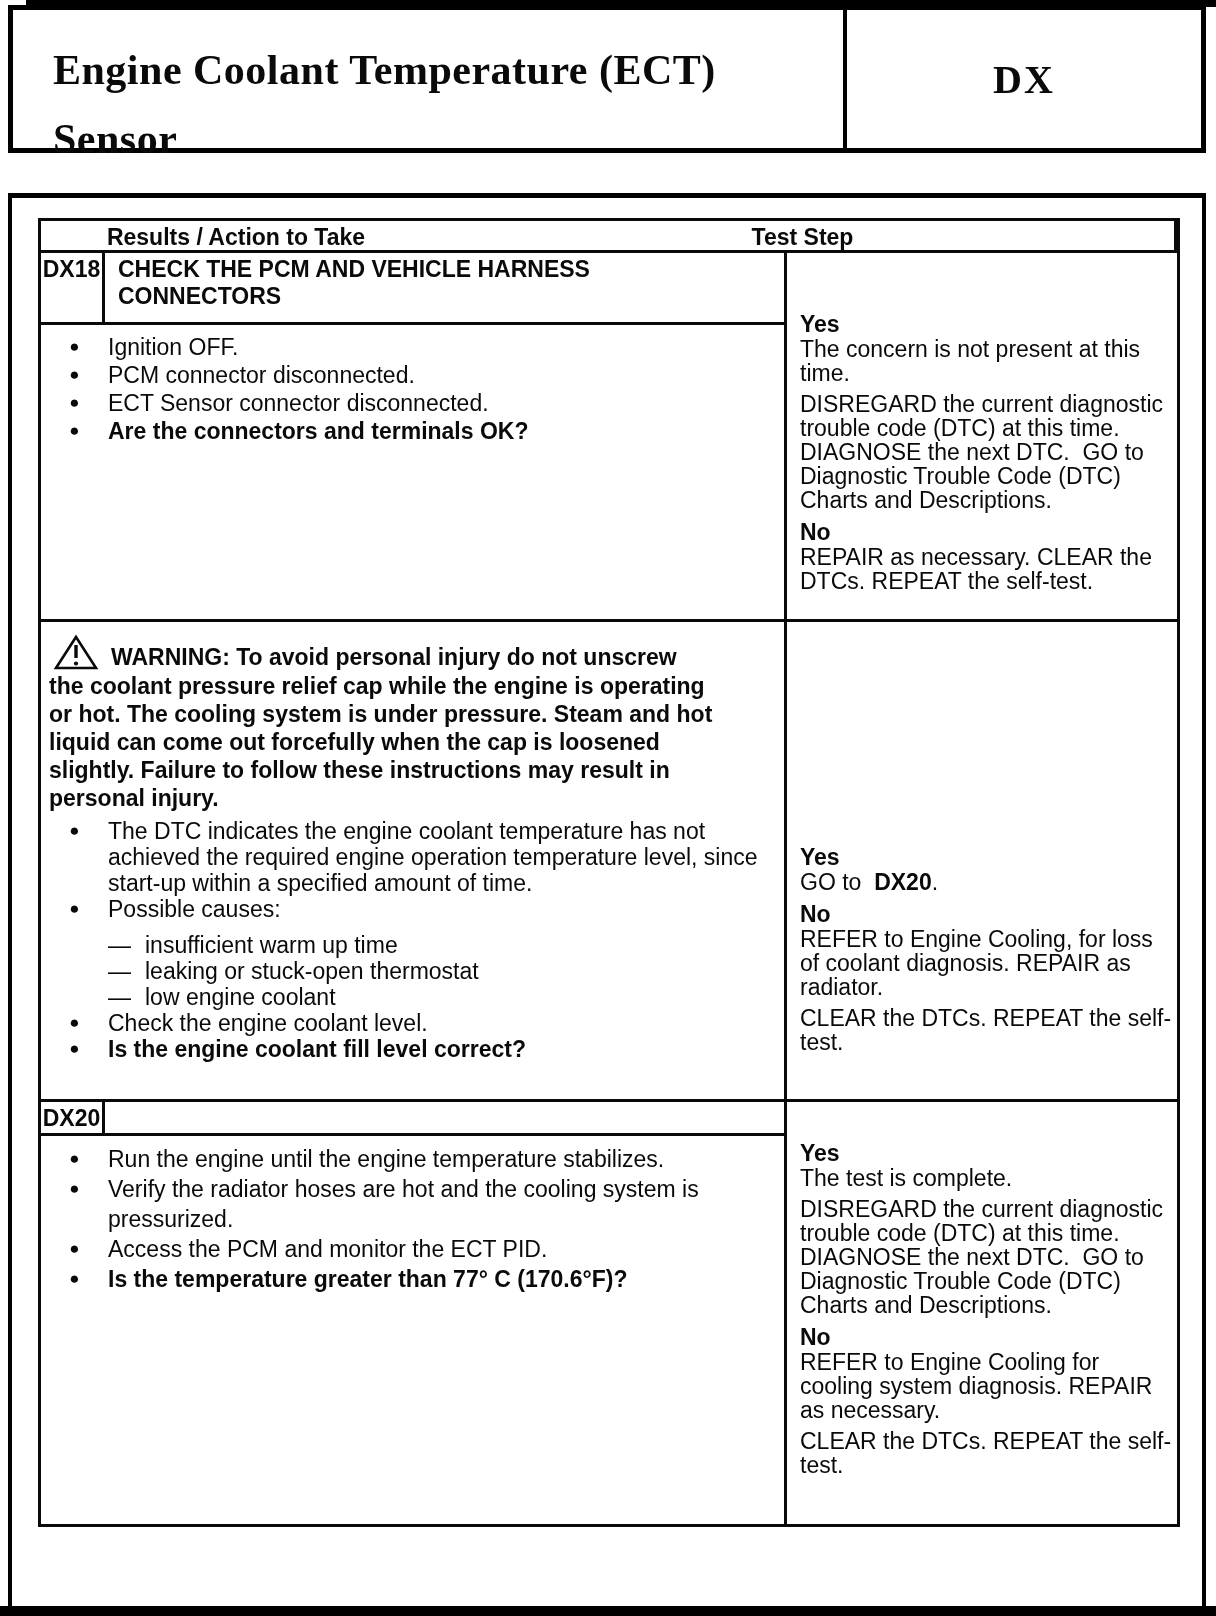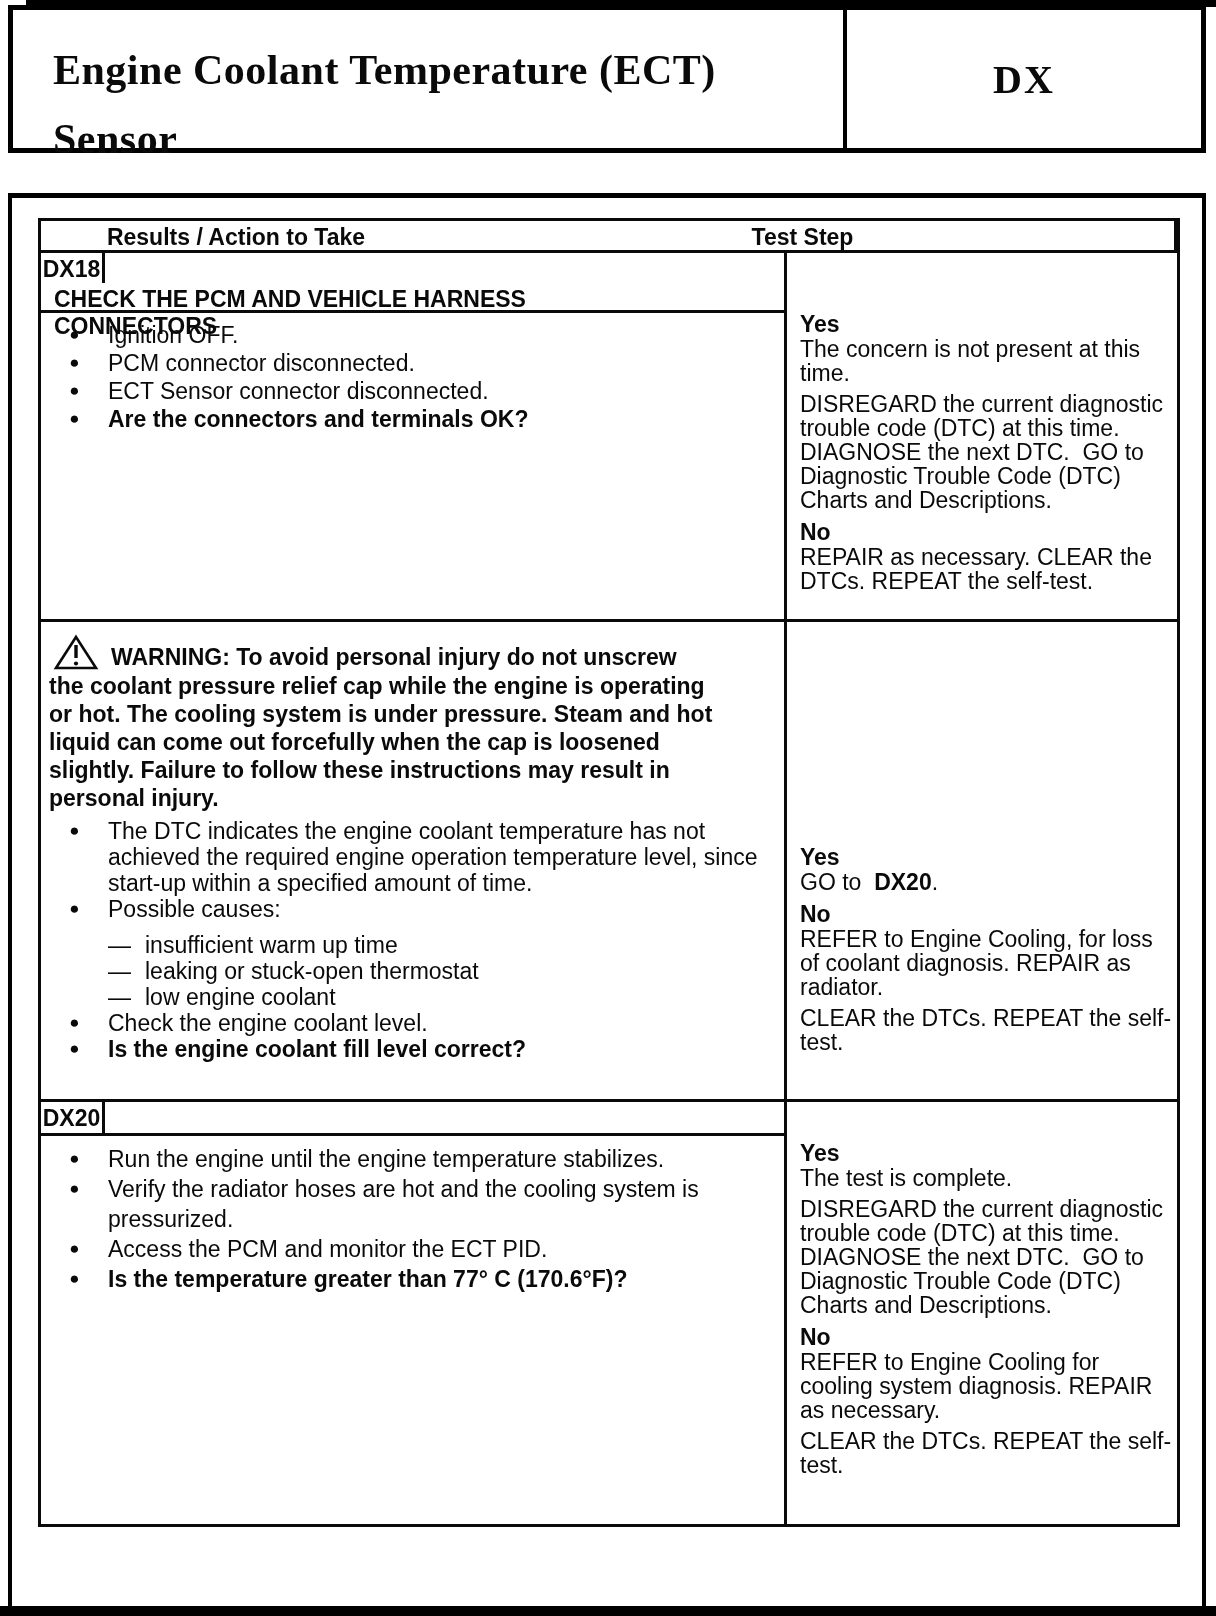--- a/index.html
+++ b/index.html
@@ -45,21 +45,21 @@
 
   .step { display:flex; overflow:hidden; }
   .steps .step:nth-child(1) { height:366px; }
   .steps .step:nth-child(2) { height:480px; border-top:3px solid #0a0a0a; }
   .steps .step:nth-child(3) { height:425px; border-top:3px solid #0a0a0a; }
 
   .step .left { width:746px; border-right:3px solid #0a0a0a; display:flex; flex-direction:column; overflow:hidden; }
   .step .right { flex:1; overflow:hidden; padding:0 4px 0 13px; }
 
   .titlebar { display:flex; border-bottom:3px solid #0a0a0a; flex:none; }
-  .steps .step:nth-child(1) .titlebar { height:60px;flex-direction:column; }
+  .steps .step:nth-child(1) .titlebar { height:72px; }
   .steps .step:nth-child(2) .titlebar { height:53px; }
   .steps .step:nth-child(3) .titlebar { height:34px; }
   .idcell {
     width:64px; border-right:3px solid #0a0a0a; font-weight:bold; font-size:23px;
     text-align:center; padding-top:3px; flex:none;
   }
   .titlecell { flex:1; font-weight:bold; font-size:23px; line-height:27px; padding:3px 8px 0 13px; }
   .steps .step:nth-child(1) .titlecell { max-width:520px; }
   .steps .step:nth-child(2) .titlecell { max-width:630px; }
 

